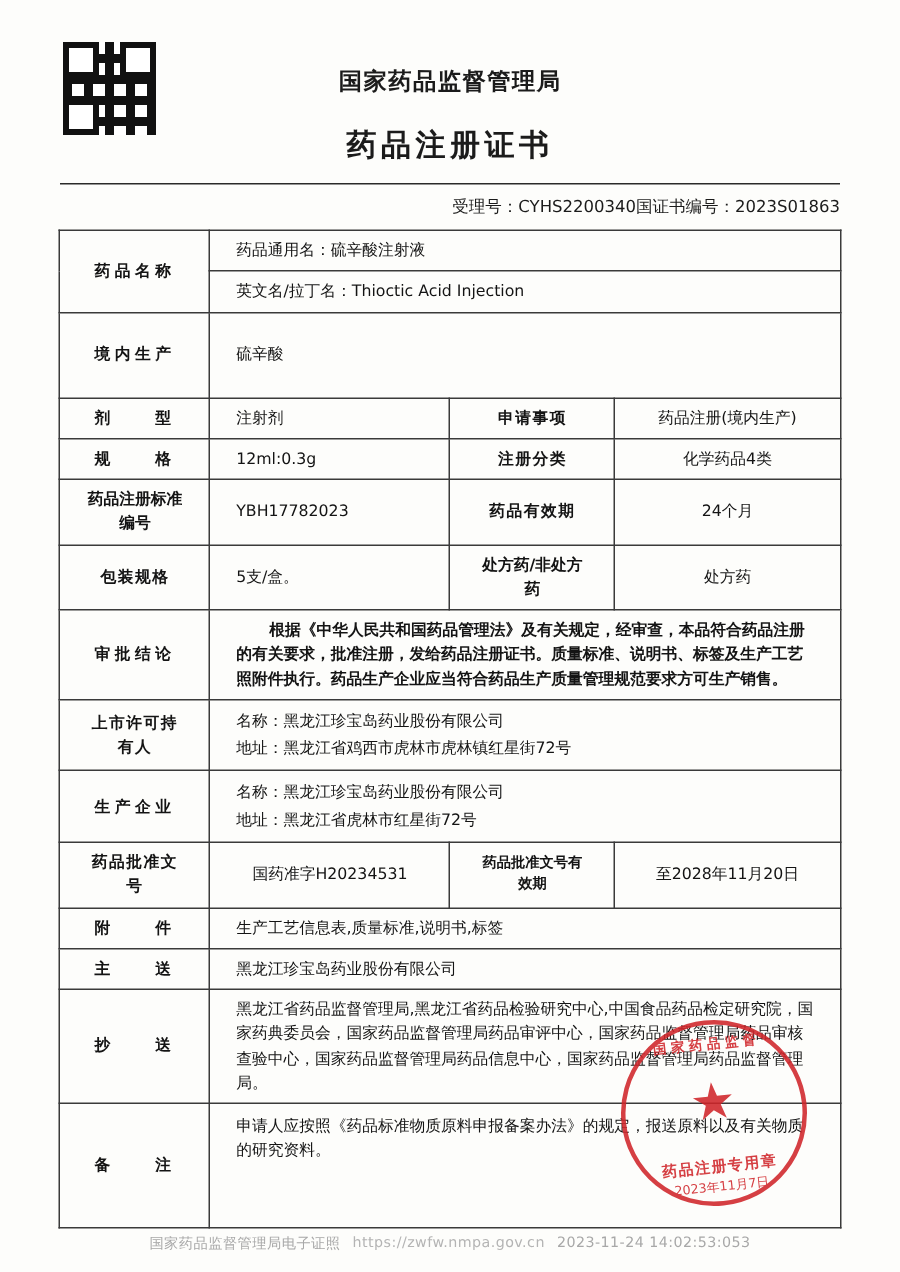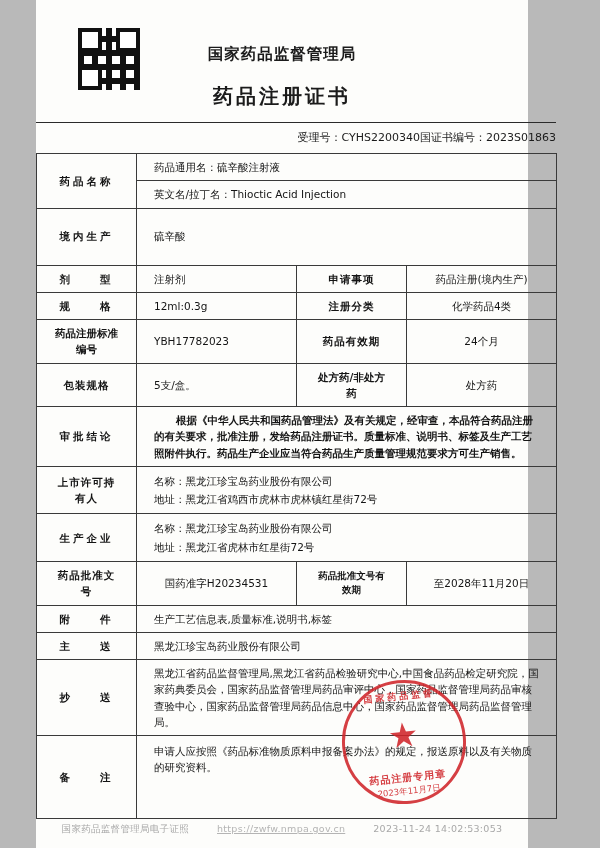--- a/index.html
+++ b/index.html
@@ -8,25 +8,24 @@
     background: #b9b9b9;
   }
   body {
     width: 600px;
     height: 848px;
     font-family: "DejaVu Sans", "Liberation Sans", sans-serif;
     overflow: hidden;
   }
   .page {
     position: relative;
-    width: 492px;
+    width: 600px;
     height: 848px;
     background: #fdfdfb;
     box-sizing: border-box;
-    margin-left: 36px;
   }
   
   .qr {
     position: absolute;
     left: 42px;
     top: 28px;
     width: 62px;
     height: 62px;
     background:
       linear-gradient(90deg, #111 0 6px, transparent 6px 100%) 0 0/14px 14px repeat,
@@ -159,26 +158,26 @@
     text-align: center;
     font-size: 8.5px;
   }
   
   .footer {
     position: absolute;
     left: 0; right: 0;
     bottom: 12px;
     display: flex;
     justify-content: center;
-    gap: 28px;
+    gap: 8px;
     font-size: 9.5px;
     color: #a8a8a8;
     letter-spacing: .3px;
   }
-  .footer .url { color: #b4b4b4; text-decoration: underline; }
+  .footer .url { color: #b4b4b4; }
 </style>
 </head>
 <body>
 
 <div class="page">
 
   <div class="qr">
       <span class="qr-inner"></span>
     </div>
 

